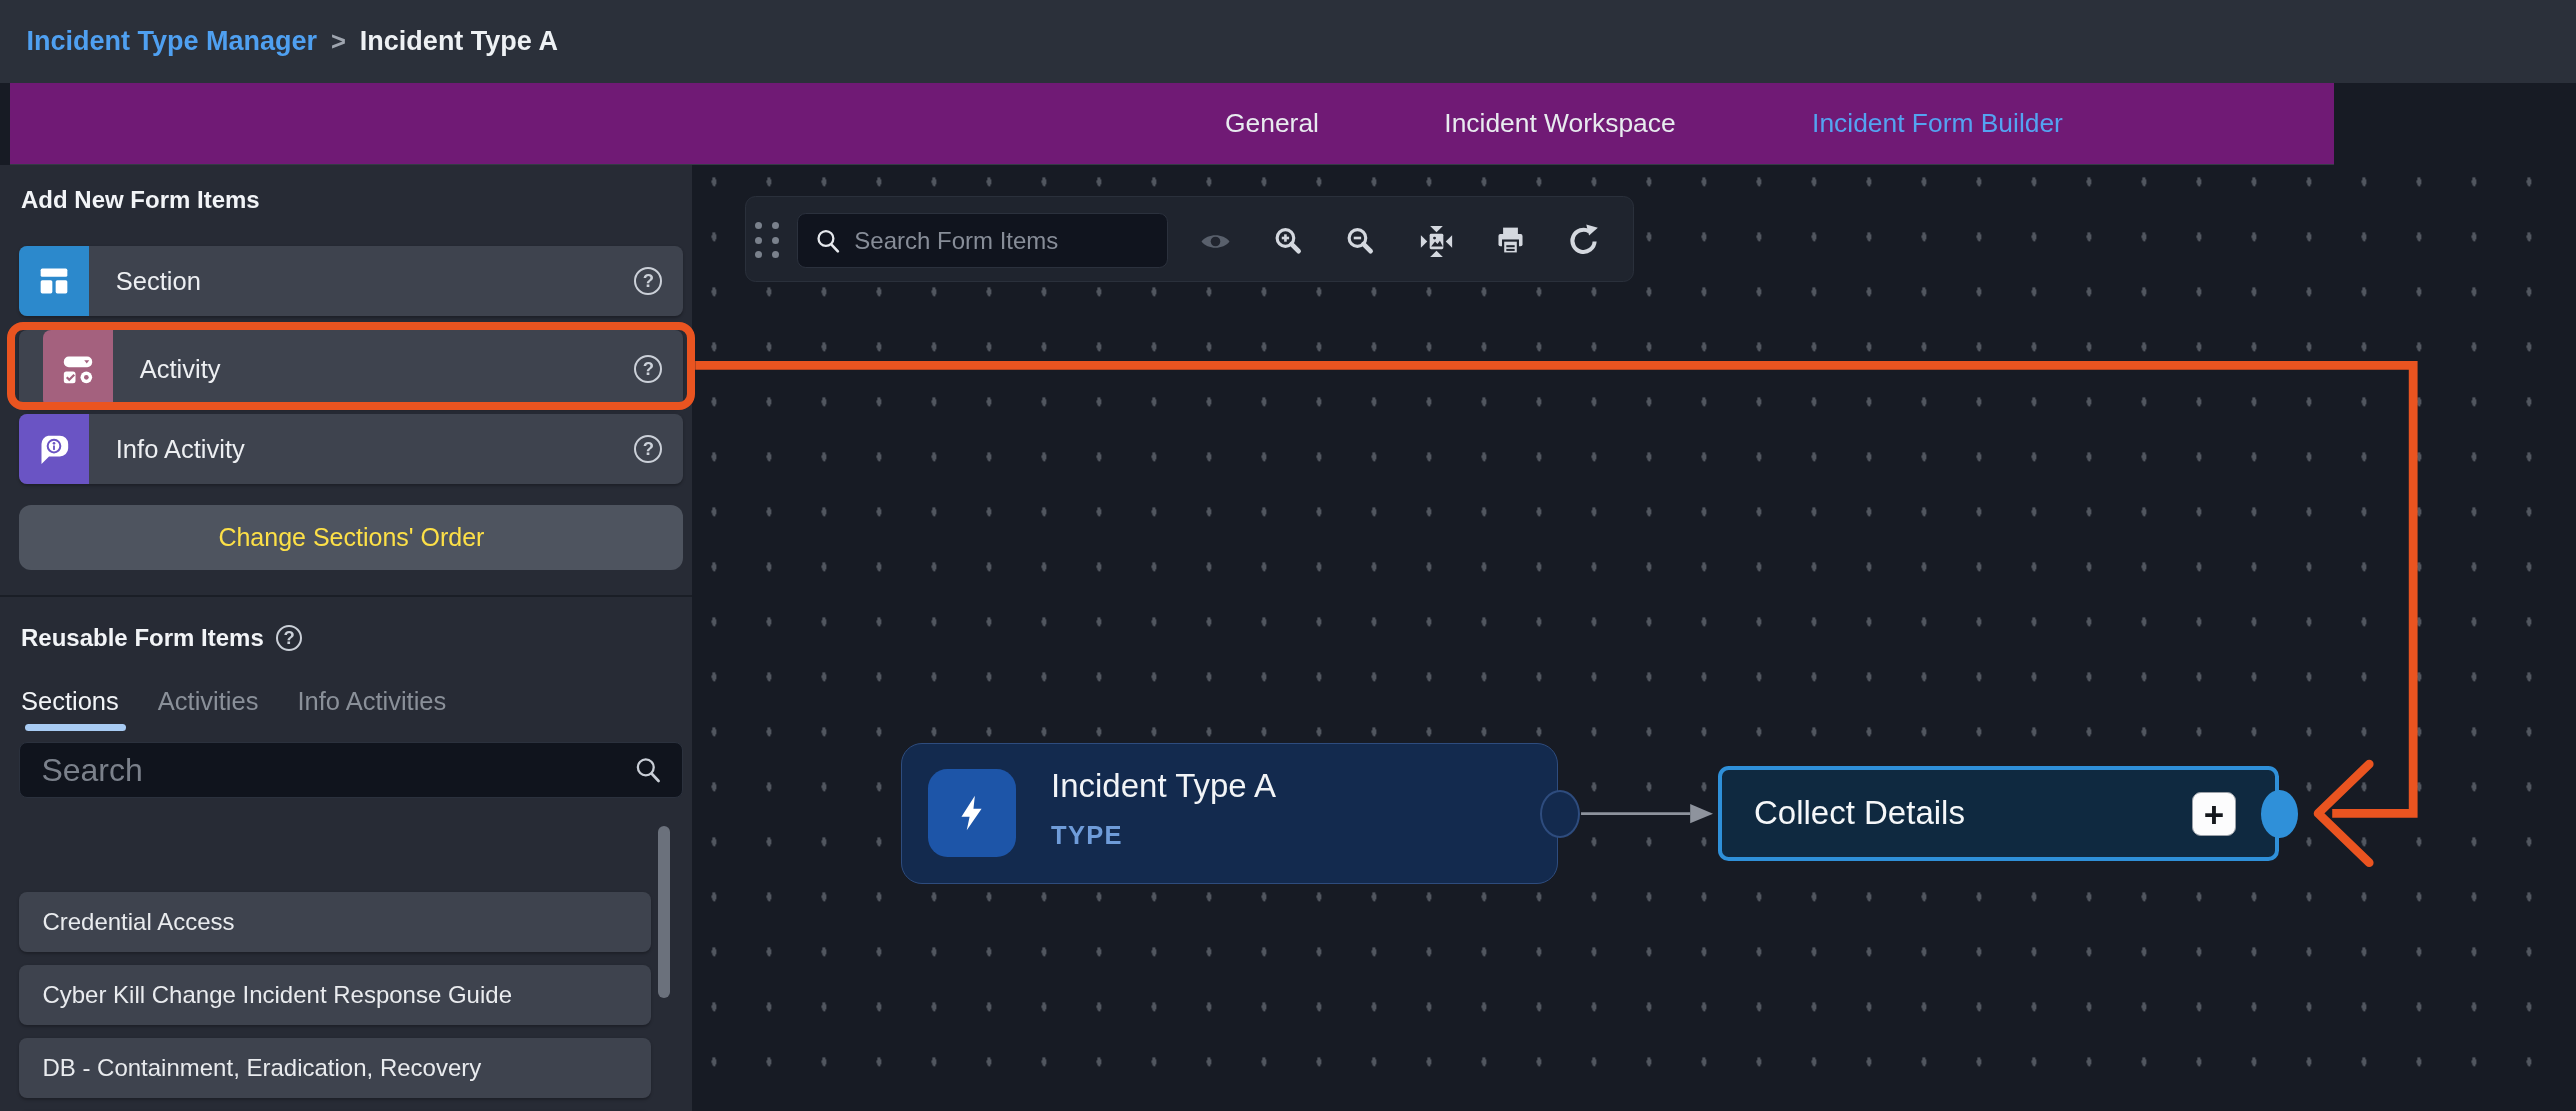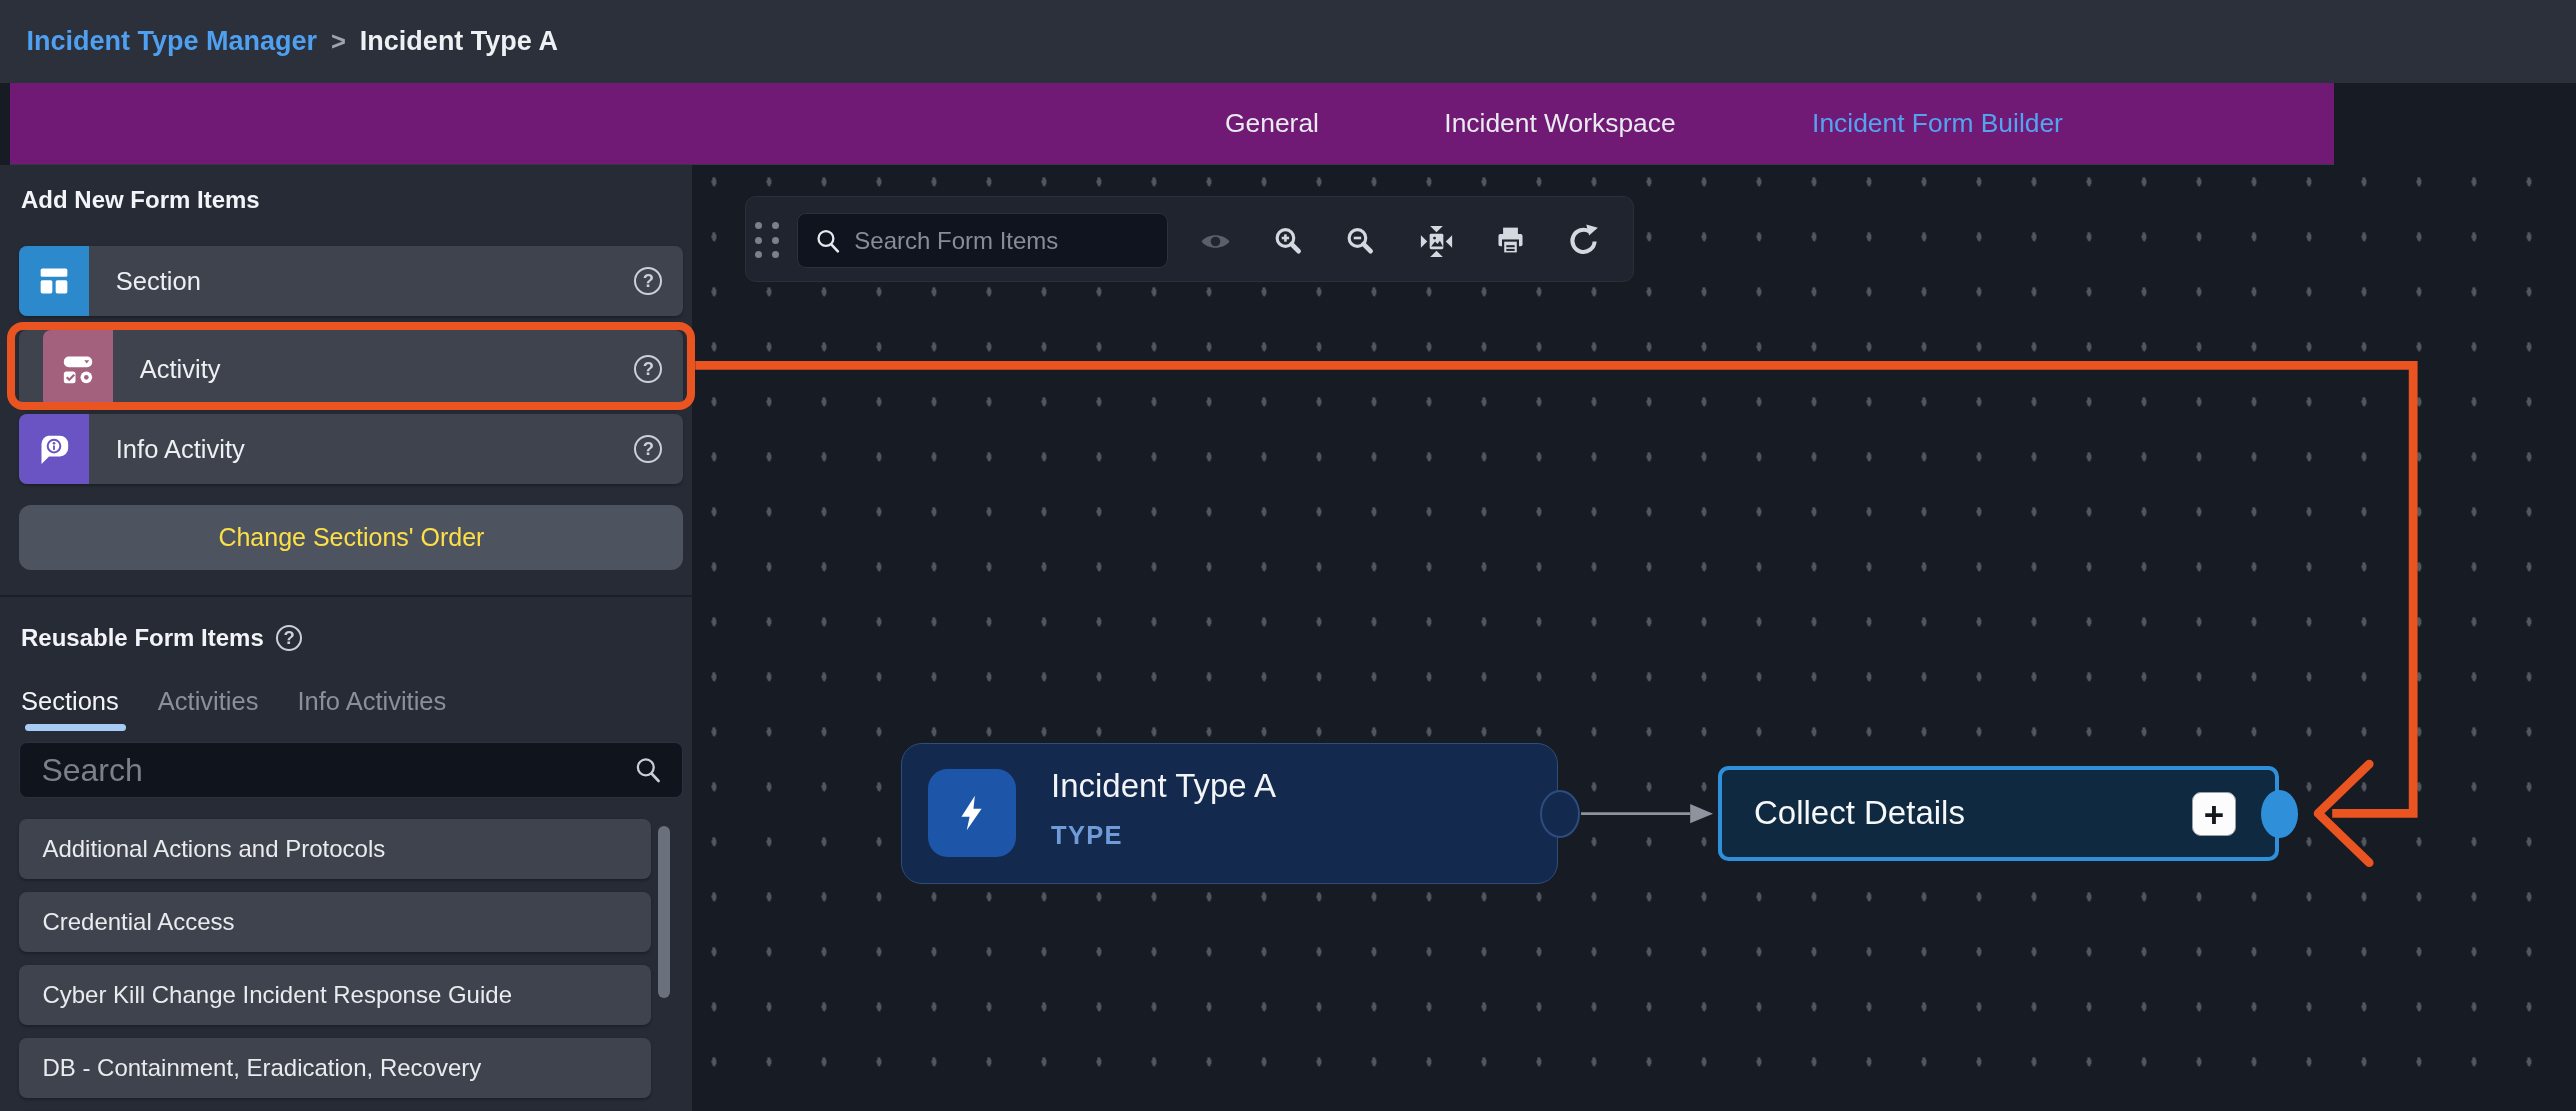--- a/index.html
+++ b/index.html
@@ -169,21 +169,20 @@
     <div class="sb-tab-underline"></div>
 
     <div class="sb-search">
       <input type="text" placeholder="Search" style="">
       <svg class="mag" width="30" height="30" viewBox="0 0 34 34">
         <circle cx="14.5" cy="14" r="9" fill="none" stroke="#C9CED6" stroke-width="2.6"></circle>
         <line x1="21" y1="21" x2="29" y2="29.5" stroke="#C9CED6" stroke-width="3" stroke-linecap="round"></line>
       </svg>
     </div>
 
-    <div class="list-item li-0">Additional Actions and Protocols</div>
     <div class="list-item li-2">Cyber Kill Change Incident Response Guide</div>
     <div class="list-item li-1">Credential Access</div>
     <div class="list-item li-3">DB - Containment, Eradication, Recovery</div>
     <div class="list-item li-4"></div>
     <div class="sb-scrollbar"></div>
   </div>
 
   <div class="canvas">
 
     <div class="cv-toolbar"></div>

